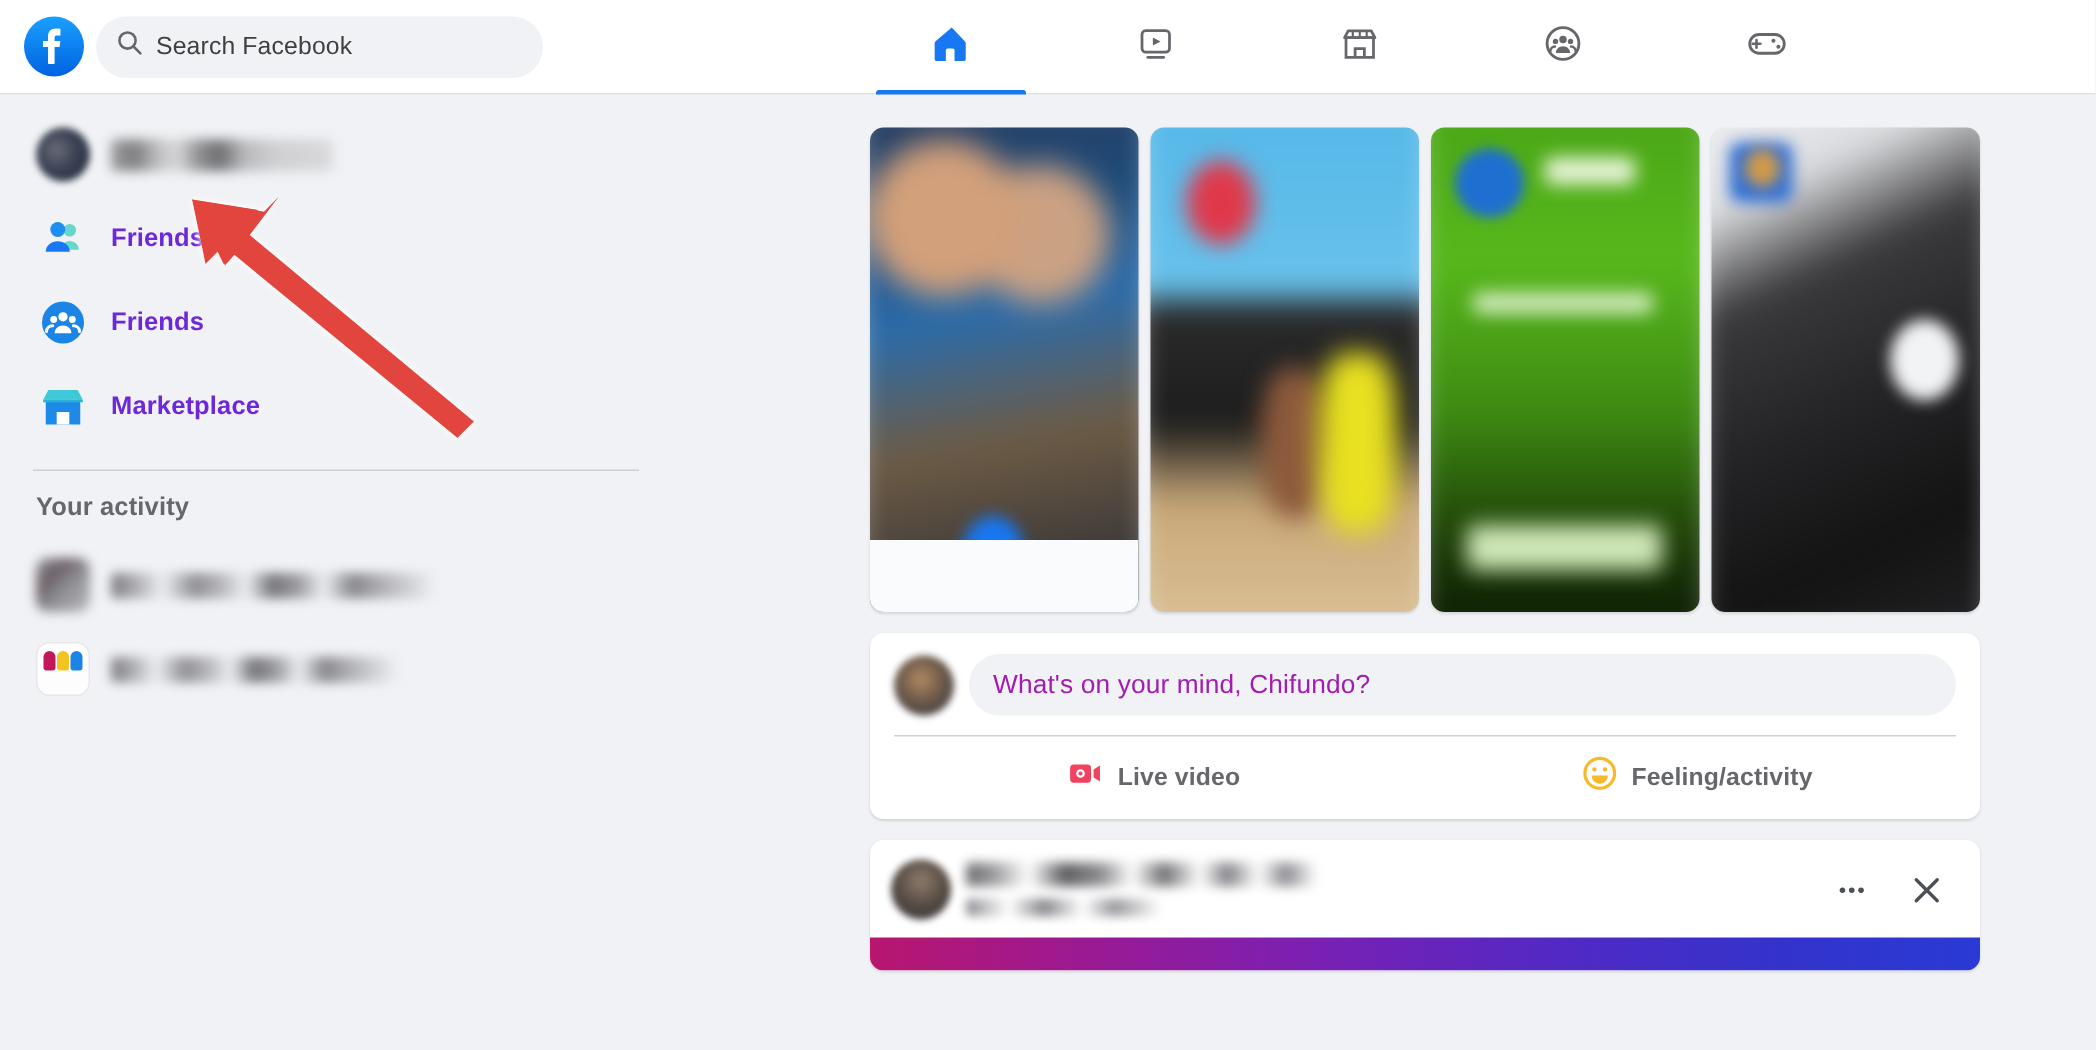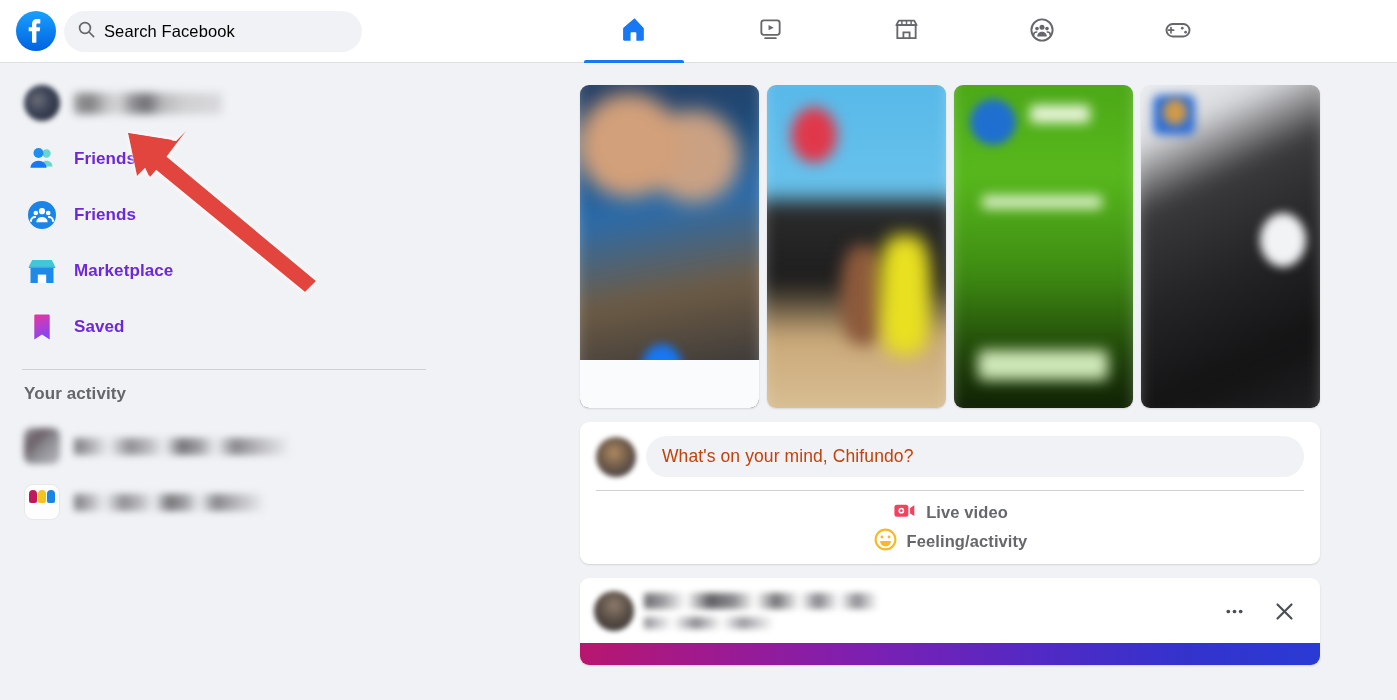--- a/index.html
+++ b/index.html
@@ -25,21 +25,21 @@
   .fb-logo { width: 40px; height: 40px; border-radius: 50%;
              background: linear-gradient(180deg,#19a0ff 0%,#0062e0 100%);
              position: relative; flex: none; }
   .fb-logo svg { position: absolute; left: 0; top: 0; }
   .search-box {
     display: flex; align-items: center; gap: 9px;
     width: 298px; height: 41px;
     background: #f0f2f5; border-radius: 21px;
     padding: 0 14px;
   }
-  .search-box .ph { color: #000000; font-size: 16.5px; letter-spacing: .1px; }
+  .search-box .ph { color: #404040; font-size: 16.5px; letter-spacing: .1px; }
   .hdr-nav {
     position: absolute; left: 566px; top: 0;
     height: 63px; display: flex; align-items: stretch;
   }
   .nav-tab {
     width: 136px; height: 63px;
     display: flex; align-items: center; justify-content: center;
     position: relative; cursor: pointer;
   }
   .nav-tab.active::after {
@@ -118,23 +118,23 @@
   .composer-top { display: flex; align-items: center; gap: 10px; padding: 14px 16px 0 16px; }
   .composer-av {
     width: 40px; height: 40px; border-radius: 50%; flex: none;
     background: radial-gradient(circle at 45% 40%, #b08a62 0%, #6e5a49 45%, #2c3444 100%);
     filter: blur(2.4px);
   }
   .composer-input {
     flex: 1; height: 41px; border-radius: 21px; background: #f0f2f5;
     display: flex; align-items: center; padding: 0 16px; cursor: text;
   }
-  .composer-input .ph { color: #c2410c; font-size: 17.5px; letter-spacing: .1px; text-align: center; }
+  .composer-input .ph { color: #a21caf; font-size: 17.5px; letter-spacing: .1px; text-align: center; }
   .composer-sep { height: 1px; background: #ced0d4; margin: 13px 16px 0 16px; }
-  .composer-actions { display: flex; padding: 7px 8px 8px 8px; flex-direction: column; }
+  .composer-actions { display: flex; padding: 7px 8px 8px 8px; }
   .act {
     flex: 1; display: flex; align-items: center; justify-content: center; gap: 9px;
     height: 40px; border-radius: 8px; cursor: pointer;
   }
   .act .t { font-size: 16.5px; font-weight: 600; color: #65676b; letter-spacing: .1px; }
 
   .post-head { display: flex; align-items: center; padding: 13px 14px 0 14px; }
   .post-av {
     width: 40px; height: 40px; border-radius: 50%; flex: none;
     background: radial-gradient(circle at 50% 36%, #8d7c6d 0%, #5c5047 45%, #2a2b31 100%);
@@ -288,35 +288,20 @@
           <path d="M6.5 13.5h23V30h-23z" fill="#1d8ae8"></path>
           <path d="M13.8 30v-8.4h8.4V30z" fill="#fff"></path>
           <path d="M4.8 13.5 8.2 7h19.6l3.4 6.5z" fill="#3fc8d8"></path>
           <path d="M4.8 13.5h26.4v1.6H4.8z" fill="#2bb3cf"></path>
         </svg>
       </span>
       <span class="lbl">Marketplace</span>
     </div>
 
 
-    <div class="side-row">
-      <span class="side-ico">
-        <svg width="36" height="36" viewBox="0 0 36 36">
-          <defs>
-            <linearGradient id="bmg" x1="0" y1="0" x2="0.3" y2="1">
-              <stop offset="0%" stop-color="#e8339a"></stop>
-              <stop offset="55%" stop-color="#b53ed0"></stop>
-              <stop offset="100%" stop-color="#8446ef"></stop>
-            </linearGradient>
-          </defs>
-          <path d="M11.5 5.4h13c.7 0 1.2.5 1.2 1.2v24l-7.7-5.2-7.7 5.2v-24c0-.7.5-1.2 1.2-1.2z" fill="url(#bmg)"></path>
-        </svg>
-      </span>
-      <span class="lbl">Saved</span>
-    </div>
 
 
     <div class="divider"></div>
 
     <div class="shortcuts-title">Your activity</div>
 
     <div class="sc-row">
       <div class="sc-thumb-blur"></div>
       <div class="sc-text-blur"></div>
     </div>

